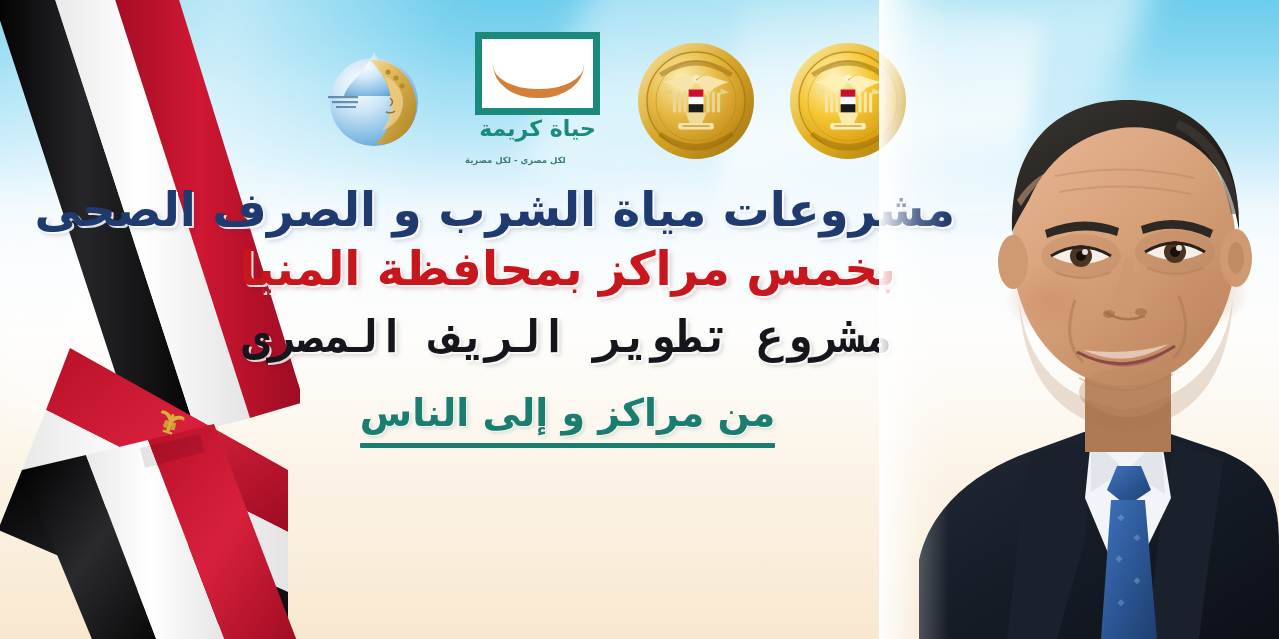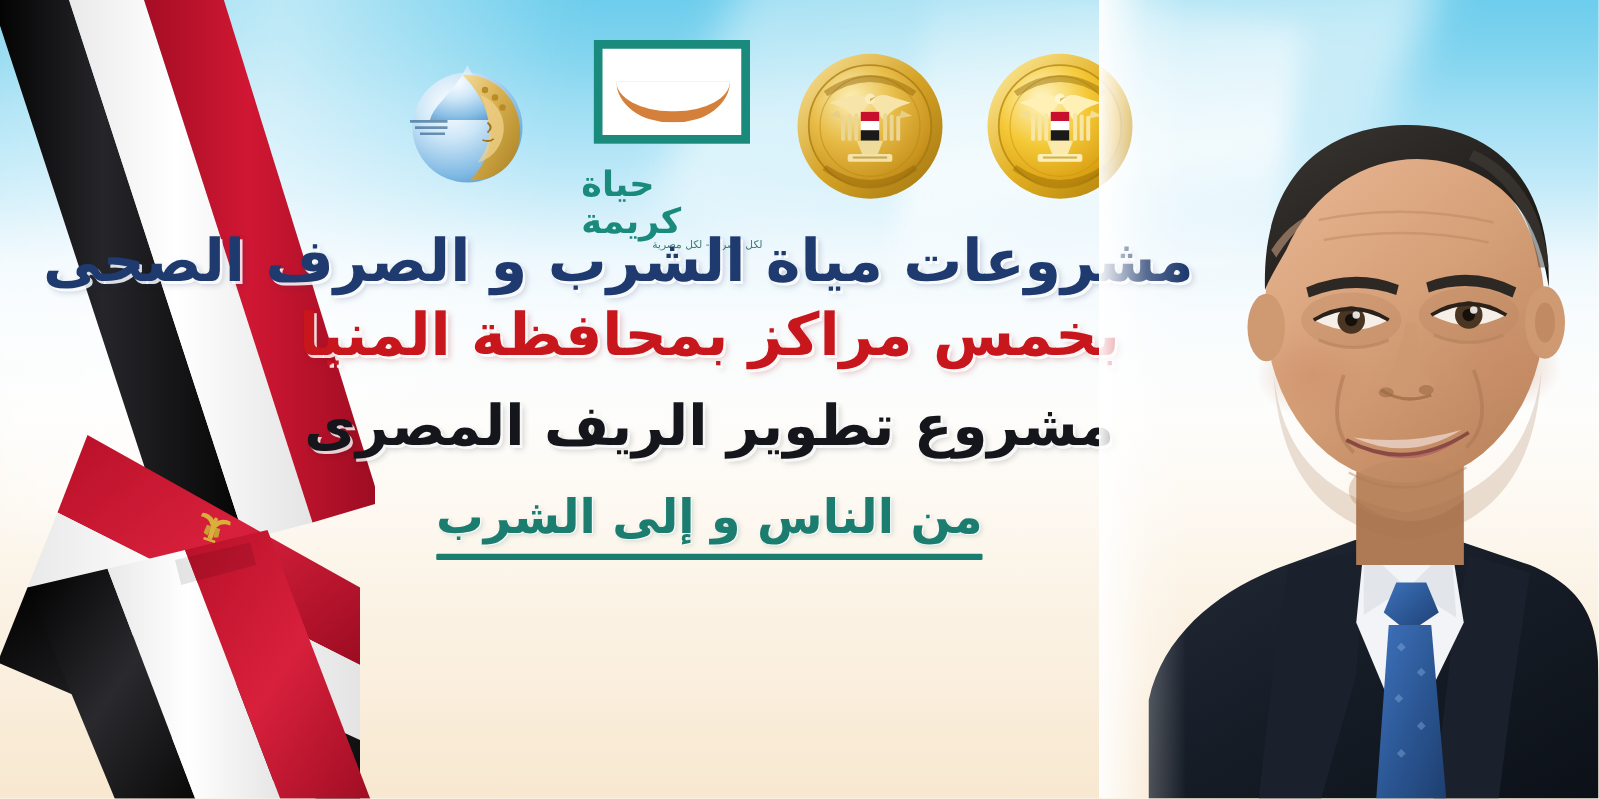--- a/index.html
+++ b/index.html
@@ -108,36 +108,36 @@
     position: relative;
   }
   .hk-smile {
     position: absolute;
     left: 11px; top: 26px;
     width: 91px; height: 24px;
     border-bottom: 9px solid #d4803a;
     border-radius: 0 0 48% 48% / 0 0 100% 100%;
   }
   .hk-name {
-    text-align: left;
+    text-align: center;
     color: #1a8a7c;
     font-weight: 700;
-    font-size: 28px;
+    font-size: 22px;
     line-height: 1.02;
-    margin-top: 19px;
+    margin-top: 3px;
     direction: rtl;
     letter-spacing: 0.5px;
   }
   .hk-tag {
-    text-align: right;
+    text-align: left;
     color: #3d7d74;
     font-size: 8.5px;
     direction: rtl;
-    margin-top: 0;
-    font-weight: 400;
+    margin-top: 15px;
+    font-weight: 700;
   }
 
   
   .logo-cab { left: 335px; top: 22px; width: 122px; height: 122px; }
   .logo-pres { left: 487px; top: 22px; width: 122px; height: 122px; }
 
   
   .headlines {
     position: absolute;
     left: 180px; top: 185px;
@@ -165,20 +165,21 @@
     text-shadow: 2px 2px 0 rgba(255,255,255,0.85), 3px 3px 5px rgba(150,20,25,0.25);
     margin-bottom: 22px;
     letter-spacing: -0.5px;
   }
   .line-3 {
     font-size: 45px;
     color: #14161b;
     text-shadow: 2px 2px 0 rgba(255,255,255,0.8), 3px 3px 5px rgba(0,0,0,0.18);
     margin-bottom: 28px;
     letter-spacing: -0.5px;
+    font-family: Liberation Mono, monospace;
   }
   .slogan-wrap {
     display: inline-block;
     padding: 0 14px;
   }
   .line-4 {
     font-size: 38px;
     color: #1b7d70;
     text-shadow: 1px 1px 0 rgba(255,255,255,0.8), 2px 2px 4px rgba(20,100,90,0.2);
     letter-spacing: -0.5px;
@@ -441,21 +442,21 @@
       </svg>
     </div>
   </div>
 
   <div class="headlines">
     <div class="line line-1">مشروعات مياة الشرب و الصرف الصحى</div>
     <div class="line line-2">بخمس مراكز بمحافظة المنيا</div>
     <div class="line line-3">مشروع تطوير الريف المصرى</div>
 
     <div class="slogan-wrap">
-      <div class="line line-4">من الناس و إلى الشرب</div>
+      <div class="line line-4">من مراكز و إلى الناس</div>
       <div class="slogan-rule"></div>
     </div>
   </div>
 
   <div class="portrait">
     <svg width="400" height="639" viewBox="0 0 400 639" xmlns="http://www.w3.org/2000/svg">
       <defs>
         <linearGradient id="skinG" x1="0.2" y1="0" x2="0.9" y2="1">
           <stop offset="0%" stop-color="#e7b592"></stop>
           <stop offset="45%" stop-color="#d6a078"></stop>

